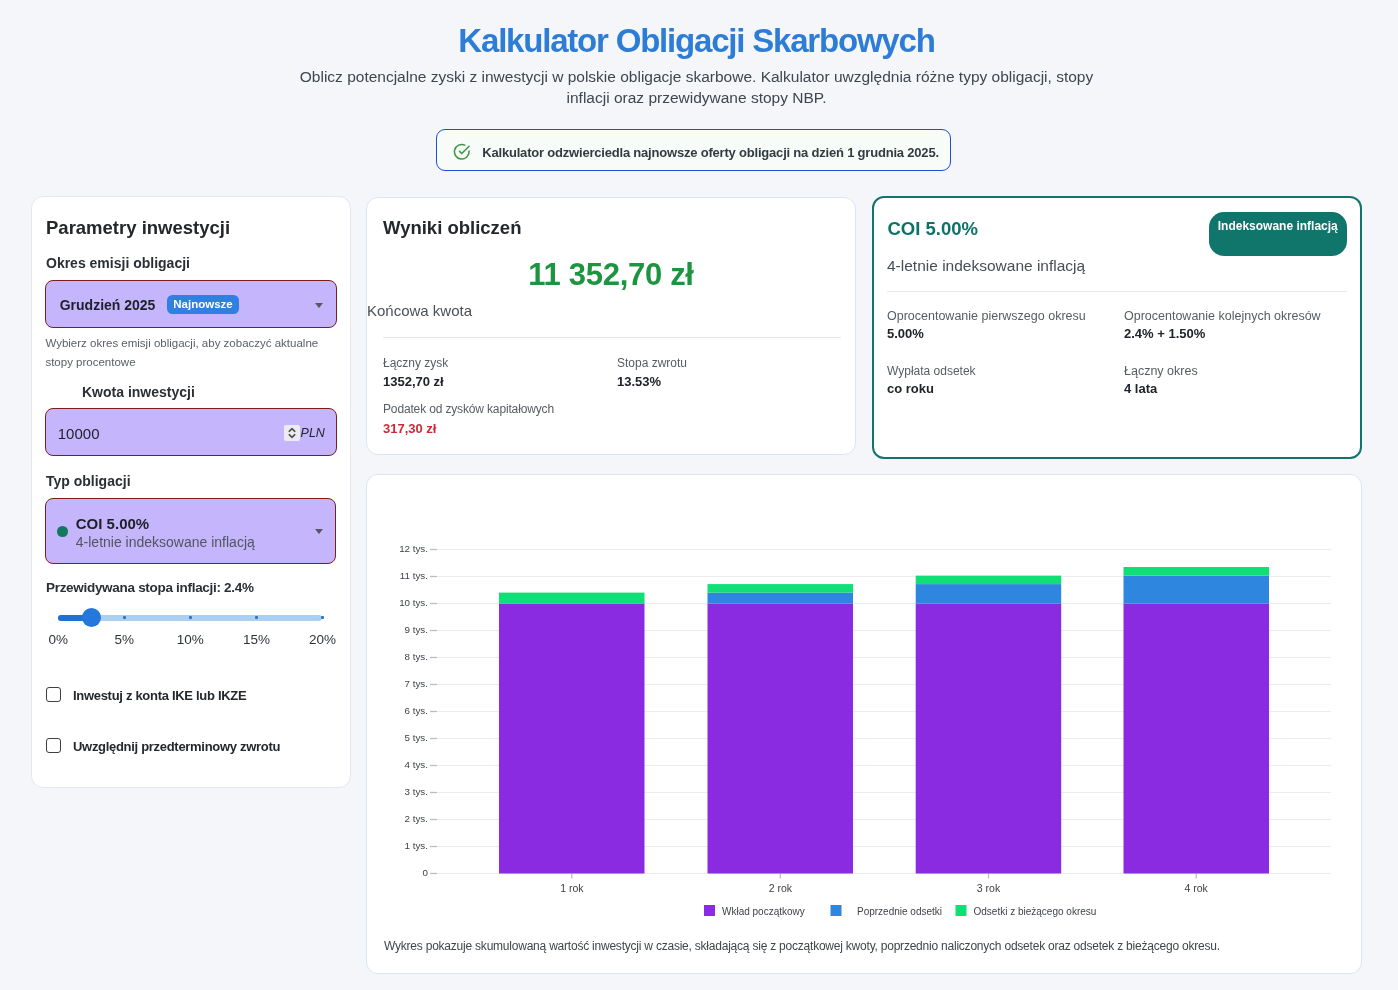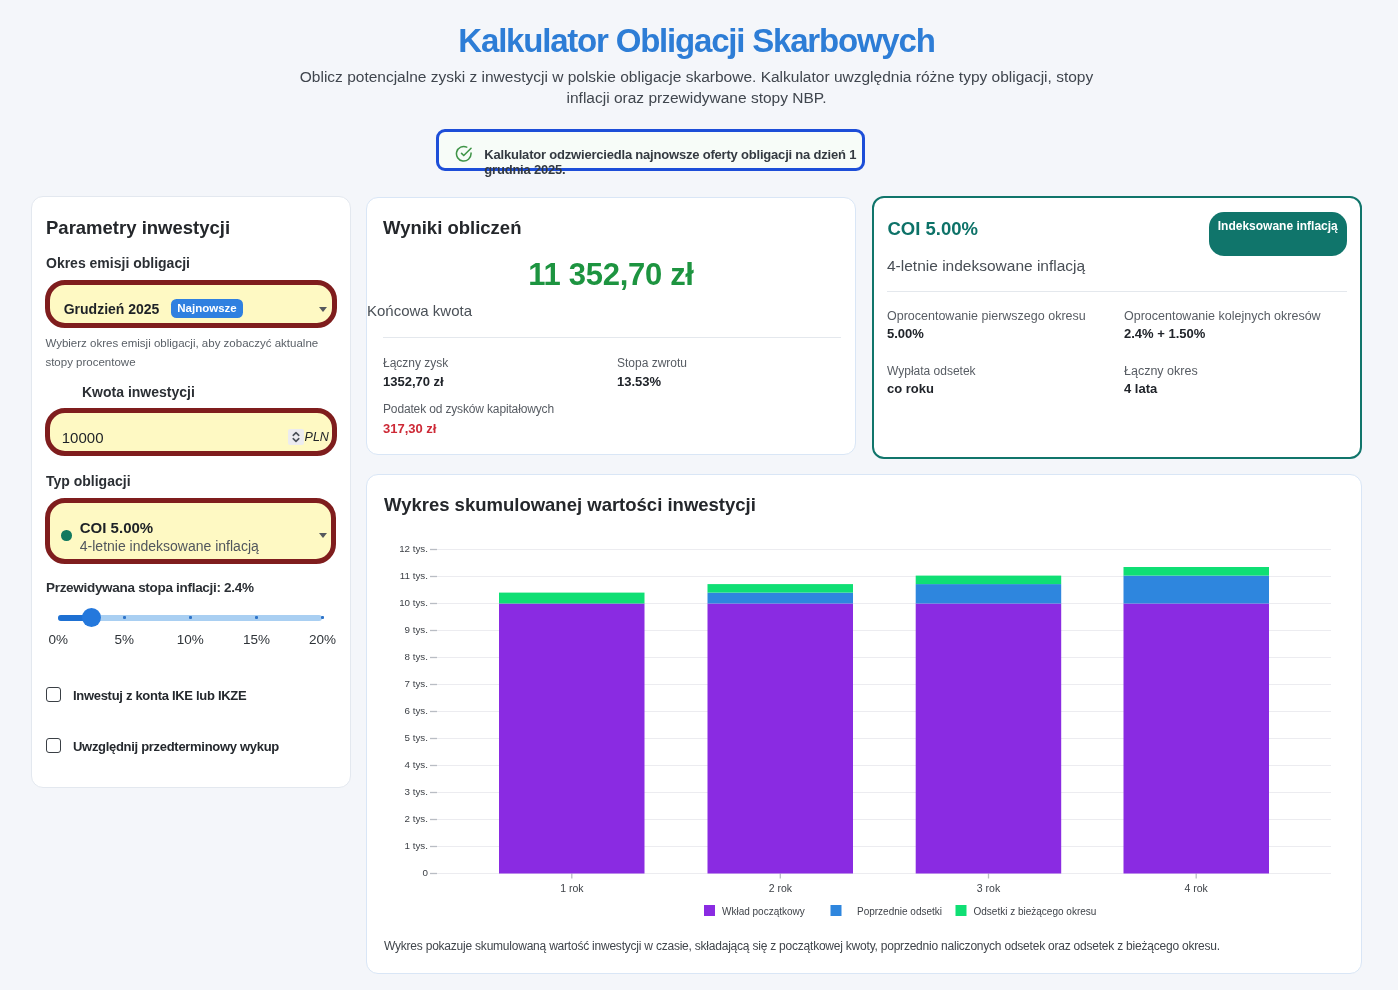--- a/index.html
+++ b/index.html
@@ -2,29 +2,29 @@
 <html lang="pl"><head>
 <meta charset="utf-8">
 <title>Kalkulator Obligacji Skarbowych</title>
 <style>
   * { margin:0; padding:0; box-sizing:border-box; }
   html,body { width:1398px; height:990px; background:#f4f6fa; font-family:"Liberation Sans", sans-serif; position:relative; overflow:hidden; }
   .abs { position:absolute; }
   .card { position:absolute; background:#fff; border-radius:12px; }
   h1 { position:absolute; left:31px; width:1331px; top:21.8px; text-align:center; font-size:33px; font-weight:700; color:#2d7dd6; letter-spacing:-1.2px; }
   .subtitle { position:absolute; left:31px; width:1331px; top:65.6px; text-align:center; font-size:15.5px; line-height:21.4px; color:#40464e; }
-  .alert { position:absolute; left:435.5px; top:129px; width:429px; height:41.6px; background:#f7fcf8; border:3px solid #1d4ed8; border-radius:9px; }
+  .alert { position:absolute; left:435.5px; top:129px; width:515px; height:41.6px; background:#f7fcf8; border:1px solid #1d4ed8; border-radius:9px; }
   .alert-icon { position:absolute; left:16px; top:13.1px; }
   .alert-text { position:absolute; left:45.8px; top:14.7px; font-size:13px; font-weight:700; color:#343a41; letter-spacing:-0.2px; }
 
   
   #leftcard { left:31px; top:196px; width:320px; height:592px; border:1px solid #e3e8ef; }
   .h2 { font-size:18.5px; font-weight:700; color:#24272b; }
   .flabel { font-size:14px; font-weight:700; color:#2b2f34; }
-  .selbox { position:absolute; background:#fef9c3; border:5px solid #7f1d1d; border-radius:20px; }
+  .selbox { position:absolute; background:#c4b5fd; border:1px solid #7f1d1d; border-radius:8px; }
   .badge { position:absolute; background:#2f80e0; color:#fff; font-size:11.5px; font-weight:700; border-radius:5.5px; text-align:center; }
   .caret { position:absolute; width:0; height:0; border-left:4.7px solid transparent; border-right:4.7px solid transparent; border-top:5px solid #55595e; }
   .help { font-size:11.5px; color:#5a6067; line-height:18.7px; }
 
   
   .track { position:absolute; background:#a9cff2; border-radius:4px; }
   .trackfill { position:absolute; background:#1e70d2; border-radius:4px; }
   .thumb { position:absolute; width:19px; height:19px; background:#2478dc; border-radius:50%; }
   .tickdot { position:absolute; width:2.6px; height:2.6px; border-radius:1px; background:#2e74c9; }
   .slabel { position:absolute; font-size:13.5px; color:#2e3338; transform:translateX(-50%); }
@@ -95,21 +95,21 @@
     <div class="tickdot" style="left:289px; top:419.1px;"></div>
     <div class="thumb" style="left:50px; top:411.2px;"></div>
     <div class="slabel" style="left:26.3px; top:434.8px;">0%</div>
     <div class="slabel" style="left:92.3px; top:434.8px;">5%</div>
     <div class="slabel" style="left:158.3px; top:434.8px;">10%</div>
     <div class="slabel" style="left:224.4px; top:434.8px;">15%</div>
     <div class="slabel" style="left:290.4px; top:434.8px;">20%</div>
     <div class="chk" style="left:13.9px; top:489.6px;"></div>
     <div class="chklabel" style="left:41px; top:490.9px;">Inwestuj z konta IKE lub IKZE</div>
     <div class="chk" style="left:13.9px; top:540.6px;"></div>
-    <div class="chklabel" style="left:41px; top:542.2px;">Uwzględnij przedterminowy wykup</div>
+    <div class="chklabel" style="left:41px; top:542.2px;">Uwzględnij przedterminowy zwrotu</div>
   </div>
 
   <div class="card" id="midcard">
     <div class="abs h2" style="left:16px; top:19.3px;">Wyniki obliczeń</div>
     <div class="bignum" style="top:58.5px;">11 352,70 zł</div>
     <div class="abs" style="width:100%; text-align:left; top:103.5px; font-size:15px; color:#4a5057;">Końcowa kwota</div>
     <div class="hr" style="left:16px; right:14px; top:139px;"></div>
     <div class="abs smalllabel" style="left:16px; top:158px;">Łączny zysk</div>
     <div class="abs val" style="left:16px; top:175.7px;">1352,70 zł</div>
     <div class="abs smalllabel" style="left:250px; top:158px;">Stopa zwrotu</div>
@@ -127,21 +127,20 @@
     <div class="abs val" style="left:13px; top:128.2px;">5.00%</div>
     <div class="abs smalllabel" style="left:250px; top:111.2px; font-size:12.5px;">Oprocentowanie kolejnych okresów</div>
     <div class="abs val" style="left:250px; top:128.2px;">2.4% + 1.50%</div>
     <div class="abs smalllabel" style="left:13px; top:166.3px; font-size:12px;">Wypłata odsetek</div>
     <div class="abs val" style="left:13px; top:183.4px;">co roku</div>
     <div class="abs smalllabel" style="left:250px; top:166.3px; font-size:12.5px;">Łączny okres</div>
     <div class="abs val" style="left:250px; top:183.4px;">4 lata</div>
   </div>
 
   <div class="card" id="chartcard">
-    <div class="abs h2" style="left:17px; top:18.6px;">Wykres skumulowanej wartości inwestycji</div>
     <svg class="abs" style="left:0; top:0;" width="996" height="470" viewBox="0 0 996 470">
 
       <g stroke="#ececf0" stroke-width="1">
         <line x1="68.5" y1="398.5" x2="964" y2="398.5"></line>
         <line x1="68.5" y1="371.5" x2="964" y2="371.5"></line>
         <line x1="68.5" y1="344.5" x2="964" y2="344.5"></line>
         <line x1="68.5" y1="317.5" x2="964" y2="317.5"></line>
         <line x1="68.5" y1="290.5" x2="964" y2="290.5"></line>
         <line x1="68.5" y1="263.5" x2="964" y2="263.5"></line>
         <line x1="68.5" y1="236.5" x2="964" y2="236.5"></line>

